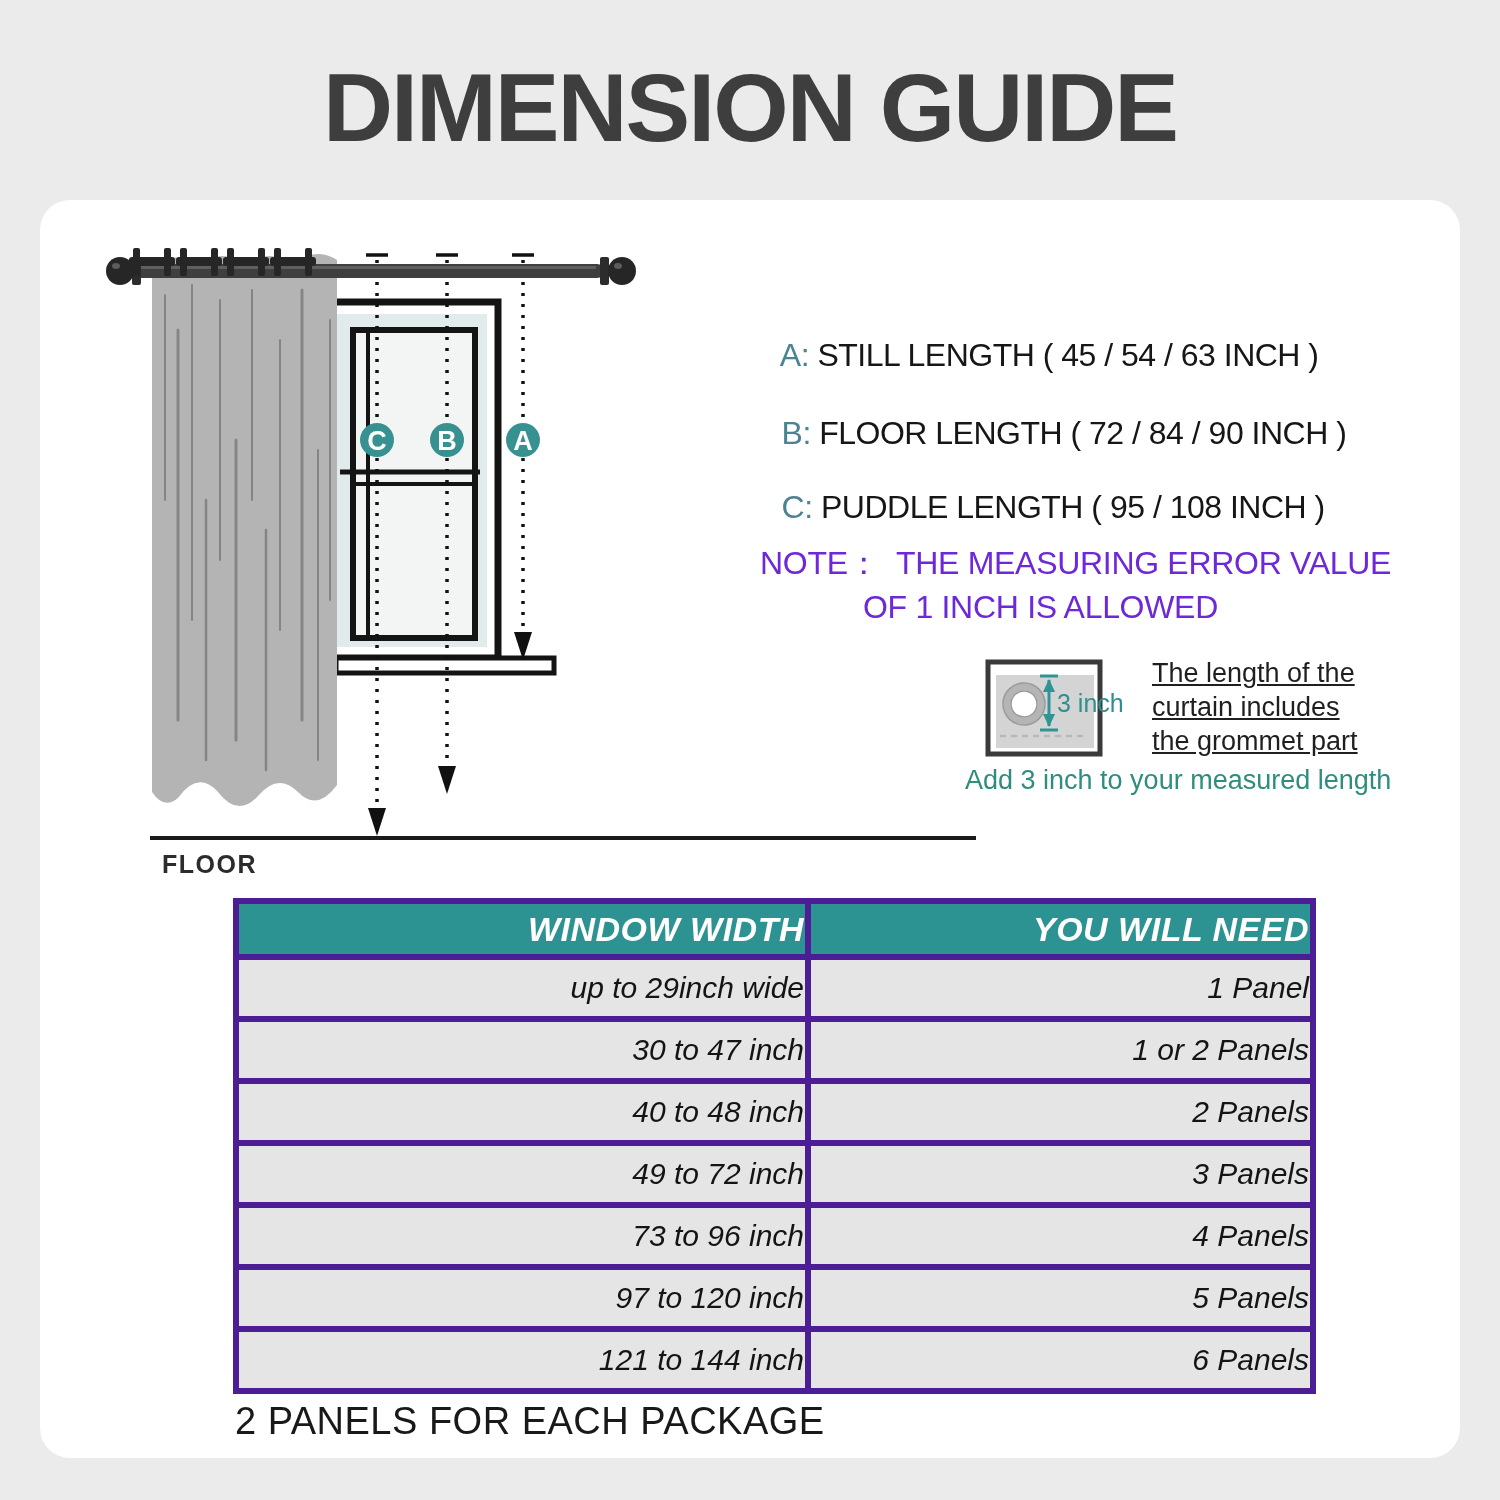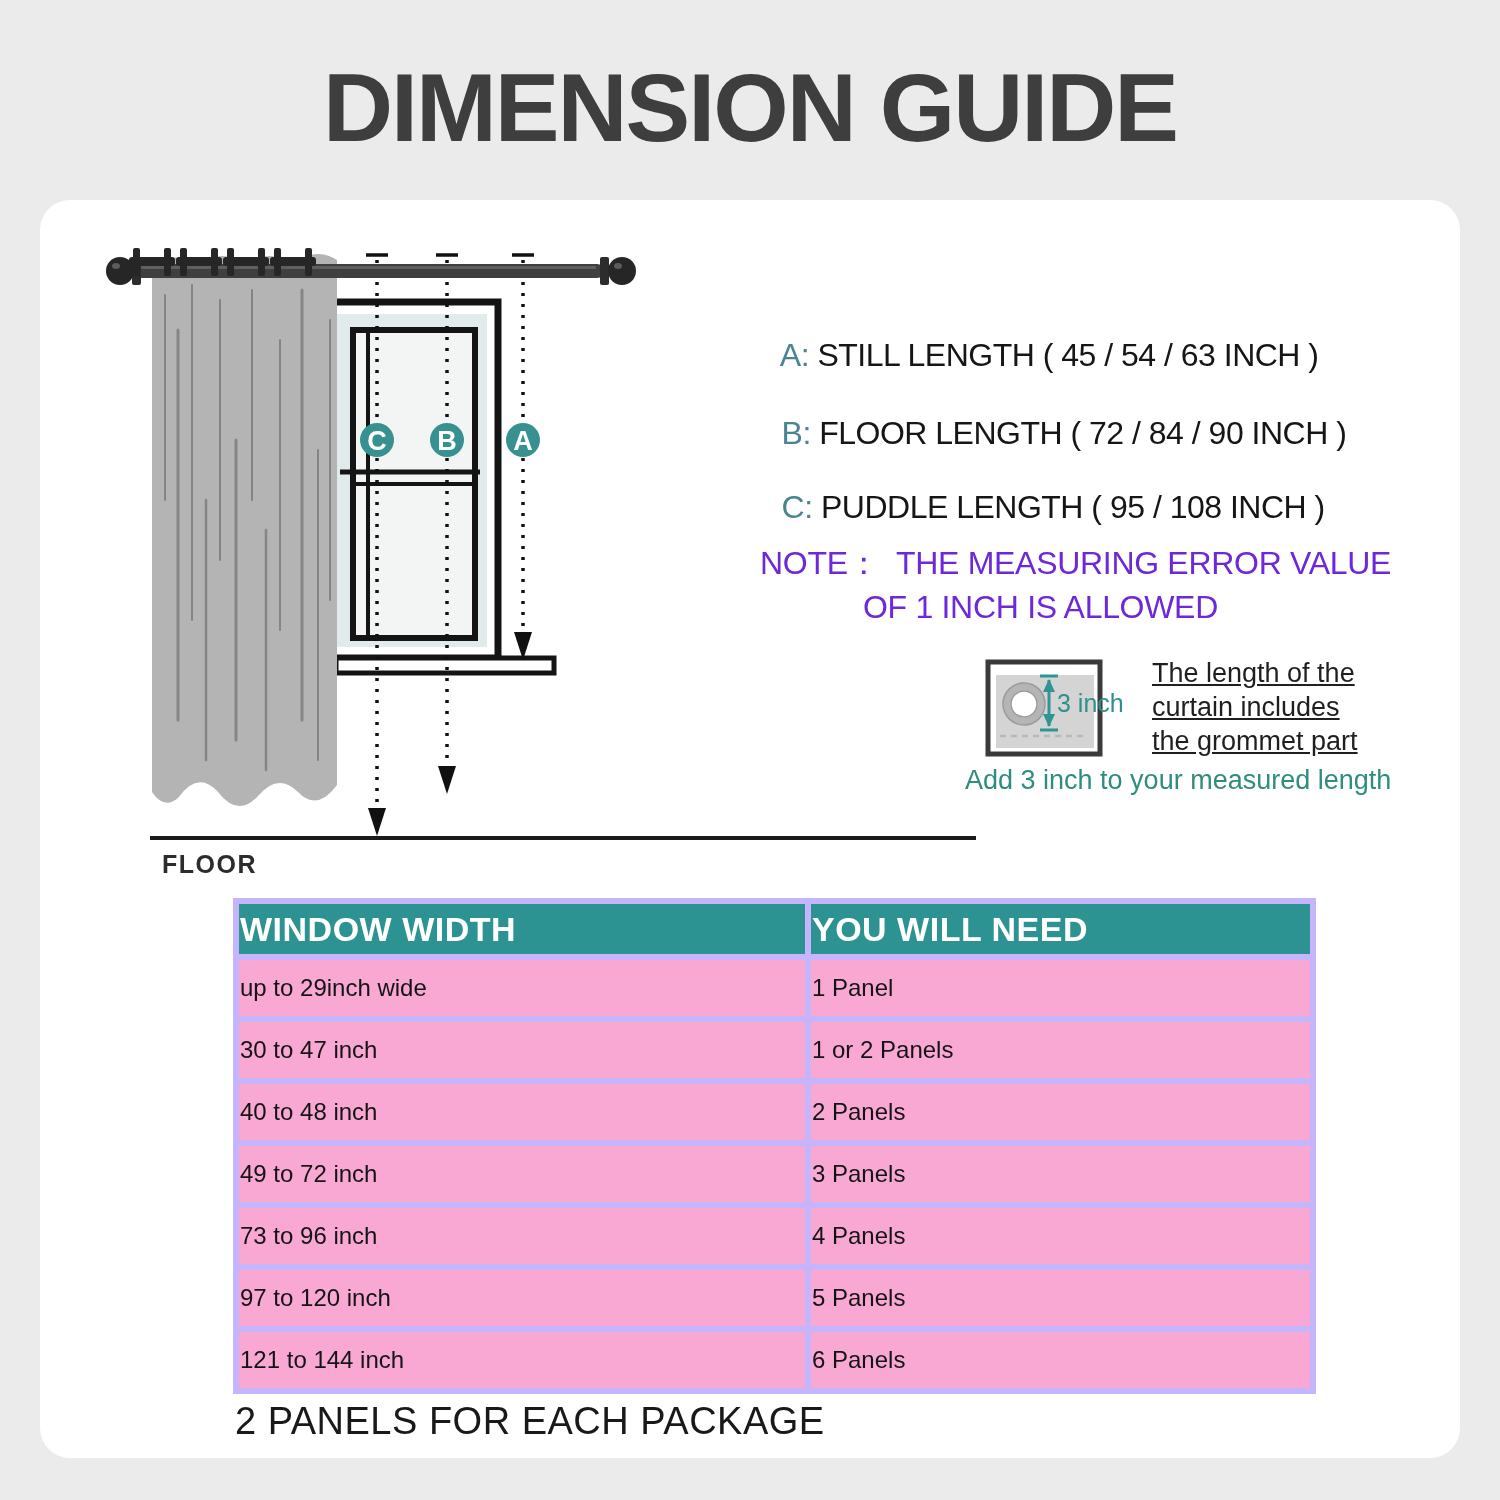--- a/index.html
+++ b/index.html
@@ -24,27 +24,27 @@
   .grommet-desc{font-size:27px;line-height:34px;color:#1f1f1f;white-space:pre-line;text-decoration:underline;}
   .measure-label{font-size:25px;color:#2f8f8f;}
   .add-note{font-size:27px;color:#2f8d7f;}
   .floor-label{font-size:25px;font-weight:700;letter-spacing:1.5px;color:#2c2c2c;margin-left:12px;}
   .footer-note{font-size:38px;letter-spacing:0.5px;color:#191919;}
   table.panels{
     position:absolute;left:193px;top:698px;width:1077px;
     border-collapse:collapse;table-layout:fixed;
   }
   table.panels th,table.panels td{
-    border:6px solid #c4b5fd;text-align:left;vertical-align:middle;
+    border:6px solid #4c1d95;text-align:right;vertical-align:middle;font-style:italic;
   }
   table.panels th{
     background:#2d9292;color:#ffffff;font-size:34px;font-weight:700;
     height:48px;letter-spacing:0.5px;
   }
-  table.panels td{height:54px;font-size:24px;color:#141414;background:#f9a8d4;}
+  table.panels td{height:54px;font-size:30px;color:#141414;background:#e5e5e5;}
   .col-w{width:572px;}.col-n{width:505px;}
 </style>
 </head>
 <body>
 
 <div class="page-title">DIMENSION GUIDE</div>
 
 <div class="card">
 
   <svg width="1420" height="705" viewBox="0 0 1420 705">

